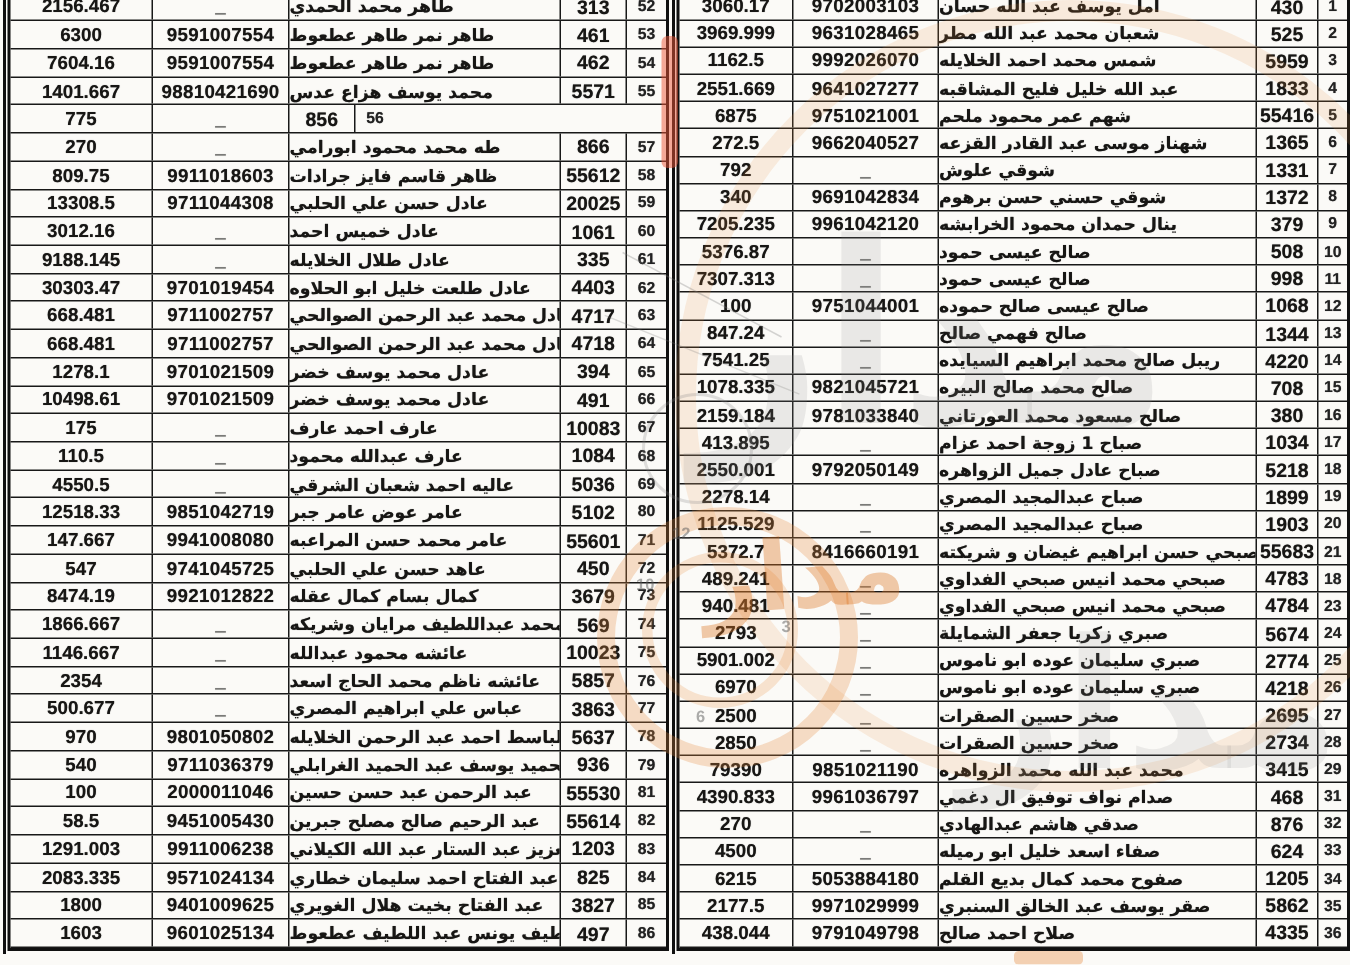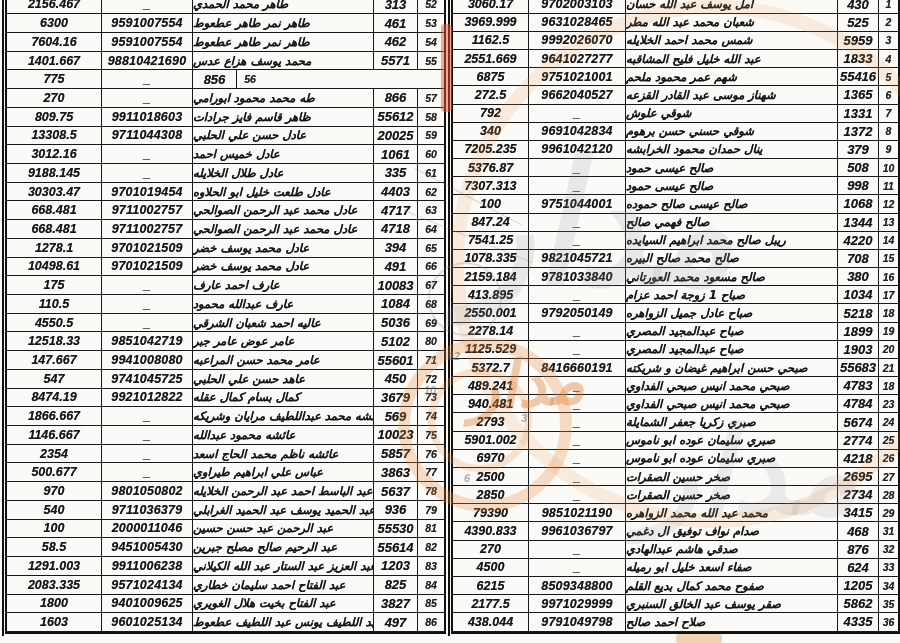--- a/index.html
+++ b/index.html
@@ -1,21 +1,21 @@
 <!DOCTYPE html>
 <html lang="ar"><head>
 <meta charset="utf-8">
 <style>
   html,body{margin:0;padding:0;}
   body{
     width:900px;height:643px;overflow:hidden;position:relative;
     background:#fbfaf7;
     font-family:"Liberation Sans","DejaVu Sans",sans-serif;
   }
-  .page{position:absolute;inset:0;overflow:hidden;font-style:italic;}
+  .page{position:absolute;inset:0;overflow:hidden;}
   .ledger{
     position:absolute;top:-6.5px;
     border:2.2px solid #101010;
     background:transparent;
   }
   .ledger::before{ 
     content:"";position:absolute;left:-5px;top:-4px;bottom:-4px;width:1.6px;background:#101010;
   }
   .ledger.right::after{
     content:"";position:absolute;right:-4px;top:-4px;bottom:-4px;width:1.2px;background:#101010;
@@ -245,21 +245,21 @@
       <div class="row">
         <div class="cell c-amount">2354</div>
         <div class="cell c-account">_</div>
         <div class="cell c-name">عائشه ناظم محمد الحاج اسعد</div>
         <div class="cell c-badge">5857</div>
         <div class="cell c-num">76</div>
       </div>
       <div class="row">
         <div class="cell c-amount">500.677</div>
         <div class="cell c-account">_</div>
-        <div class="cell c-name">عباس علي ابراهيم طيراوي</div>
+        <div class="cell c-name">عباس علي ابراهيم المصري</div>
         <div class="cell c-badge">3863</div>
         <div class="cell c-num">77</div>
       </div>
       <div class="row">
         <div class="cell c-amount">970</div>
         <div class="cell c-account">9801050802</div>
         <div class="cell c-name">عبد الباسط احمد عبد الرحمن الخلايله</div>
         <div class="cell c-badge">5637</div>
         <div class="cell c-num">78</div>
       </div>
@@ -534,21 +534,21 @@
       </div>
       <div class="row">
         <div class="cell c-amount">4500</div>
         <div class="cell c-account">_</div>
         <div class="cell c-name">صفاء اسعد خليل ابو رميله</div>
         <div class="cell c-badge">624</div>
         <div class="cell c-num">33</div>
       </div>
       <div class="row">
         <div class="cell c-amount">6215</div>
-        <div class="cell c-account">8509348800</div>
+        <div class="cell c-account">5053884180</div>
         <div class="cell c-name">صفوح محمد كمال بديع القلم</div>
         <div class="cell c-badge">1205</div>
         <div class="cell c-num">34</div>
       </div>
       <div class="row">
         <div class="cell c-amount">2177.5</div>
         <div class="cell c-account">9971029999</div>
         <div class="cell c-name">صقر يوسف عبد الخالق السنبري</div>
         <div class="cell c-badge">5862</div>
         <div class="cell c-num">35</div>

